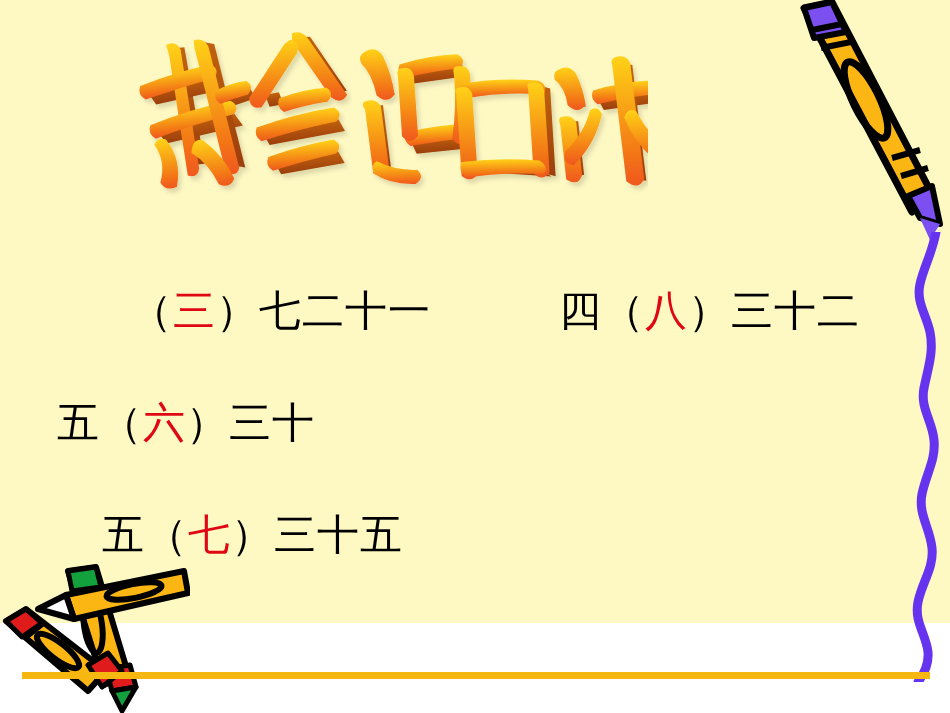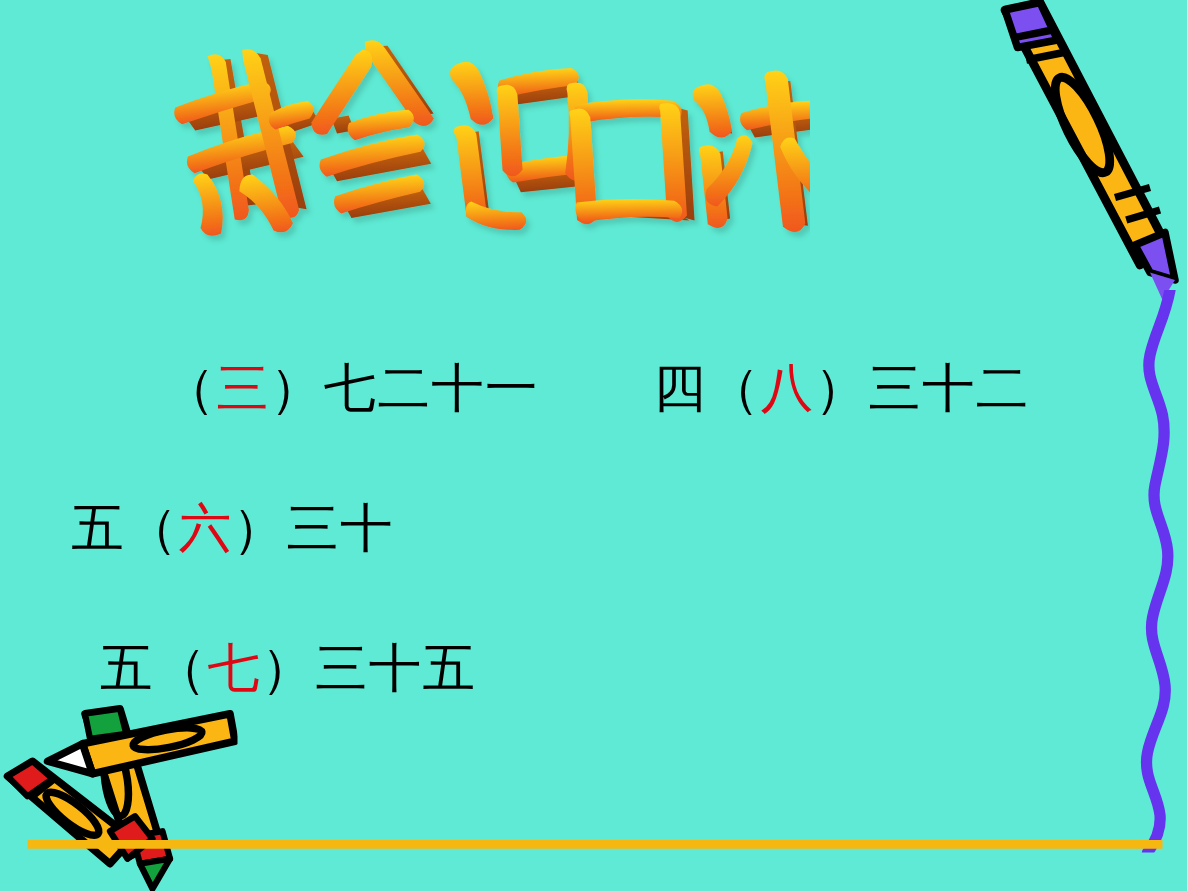--- a/index.html
+++ b/index.html
@@ -4,22 +4,22 @@
 <style>
   * { margin:0; padding:0; box-sizing:border-box; }
   html, body {
     width:950px; height:713px;
     background:#ffffff;
     font-family:"Liberation Serif", serif;
     overflow:hidden;
   }
   #slide {
     position:relative;
-    width:950px; height:713px;
-    background:#5eead4;
+    width:950px; height:623px;
+    background:#fef9c3;
   }
 
   
   #title-art {
     position:absolute;
     left:128px; top:28px;
     width:520px; height:205px;
     pointer-events:none;
   }
   #title-text-fallback {
@@ -44,27 +44,27 @@
   .rhyme-cell {
     font-family:"DejaVu Serif", serif;
     font-size:42px;
     line-height:1;
     color:#000000;
     white-space:nowrap;
     letter-spacing:1px;
   }
   .rhyme-cell .hl { color:#E00714; }
   .cell-left  { width:420px; text-align:left; padding-left:130px; }
-  .cell-right { width:440px; text-align:center;margin-left:28px; }
+  .cell-right { width:440px; text-align:right; }
 
   
   .r1 .cell-right { padding-left:10px; }
   .r2 .cell-left  { padding-left:57px; }
   .r2 .cell-right { padding-left:22px; }
-  .r3 .cell-left  { padding-left:80px; }
+  .r3 .cell-left  { padding-left:102px; }
   .r3 .cell-right { padding-left:0px; }
 
   
   #crayon-top-right {
     position:absolute; right:0px; top:0px;
     width:170px; height:245px;
     pointer-events:none;
   }
   #crayons-bottom-left {
     position:absolute; left:0px; top:553px;

